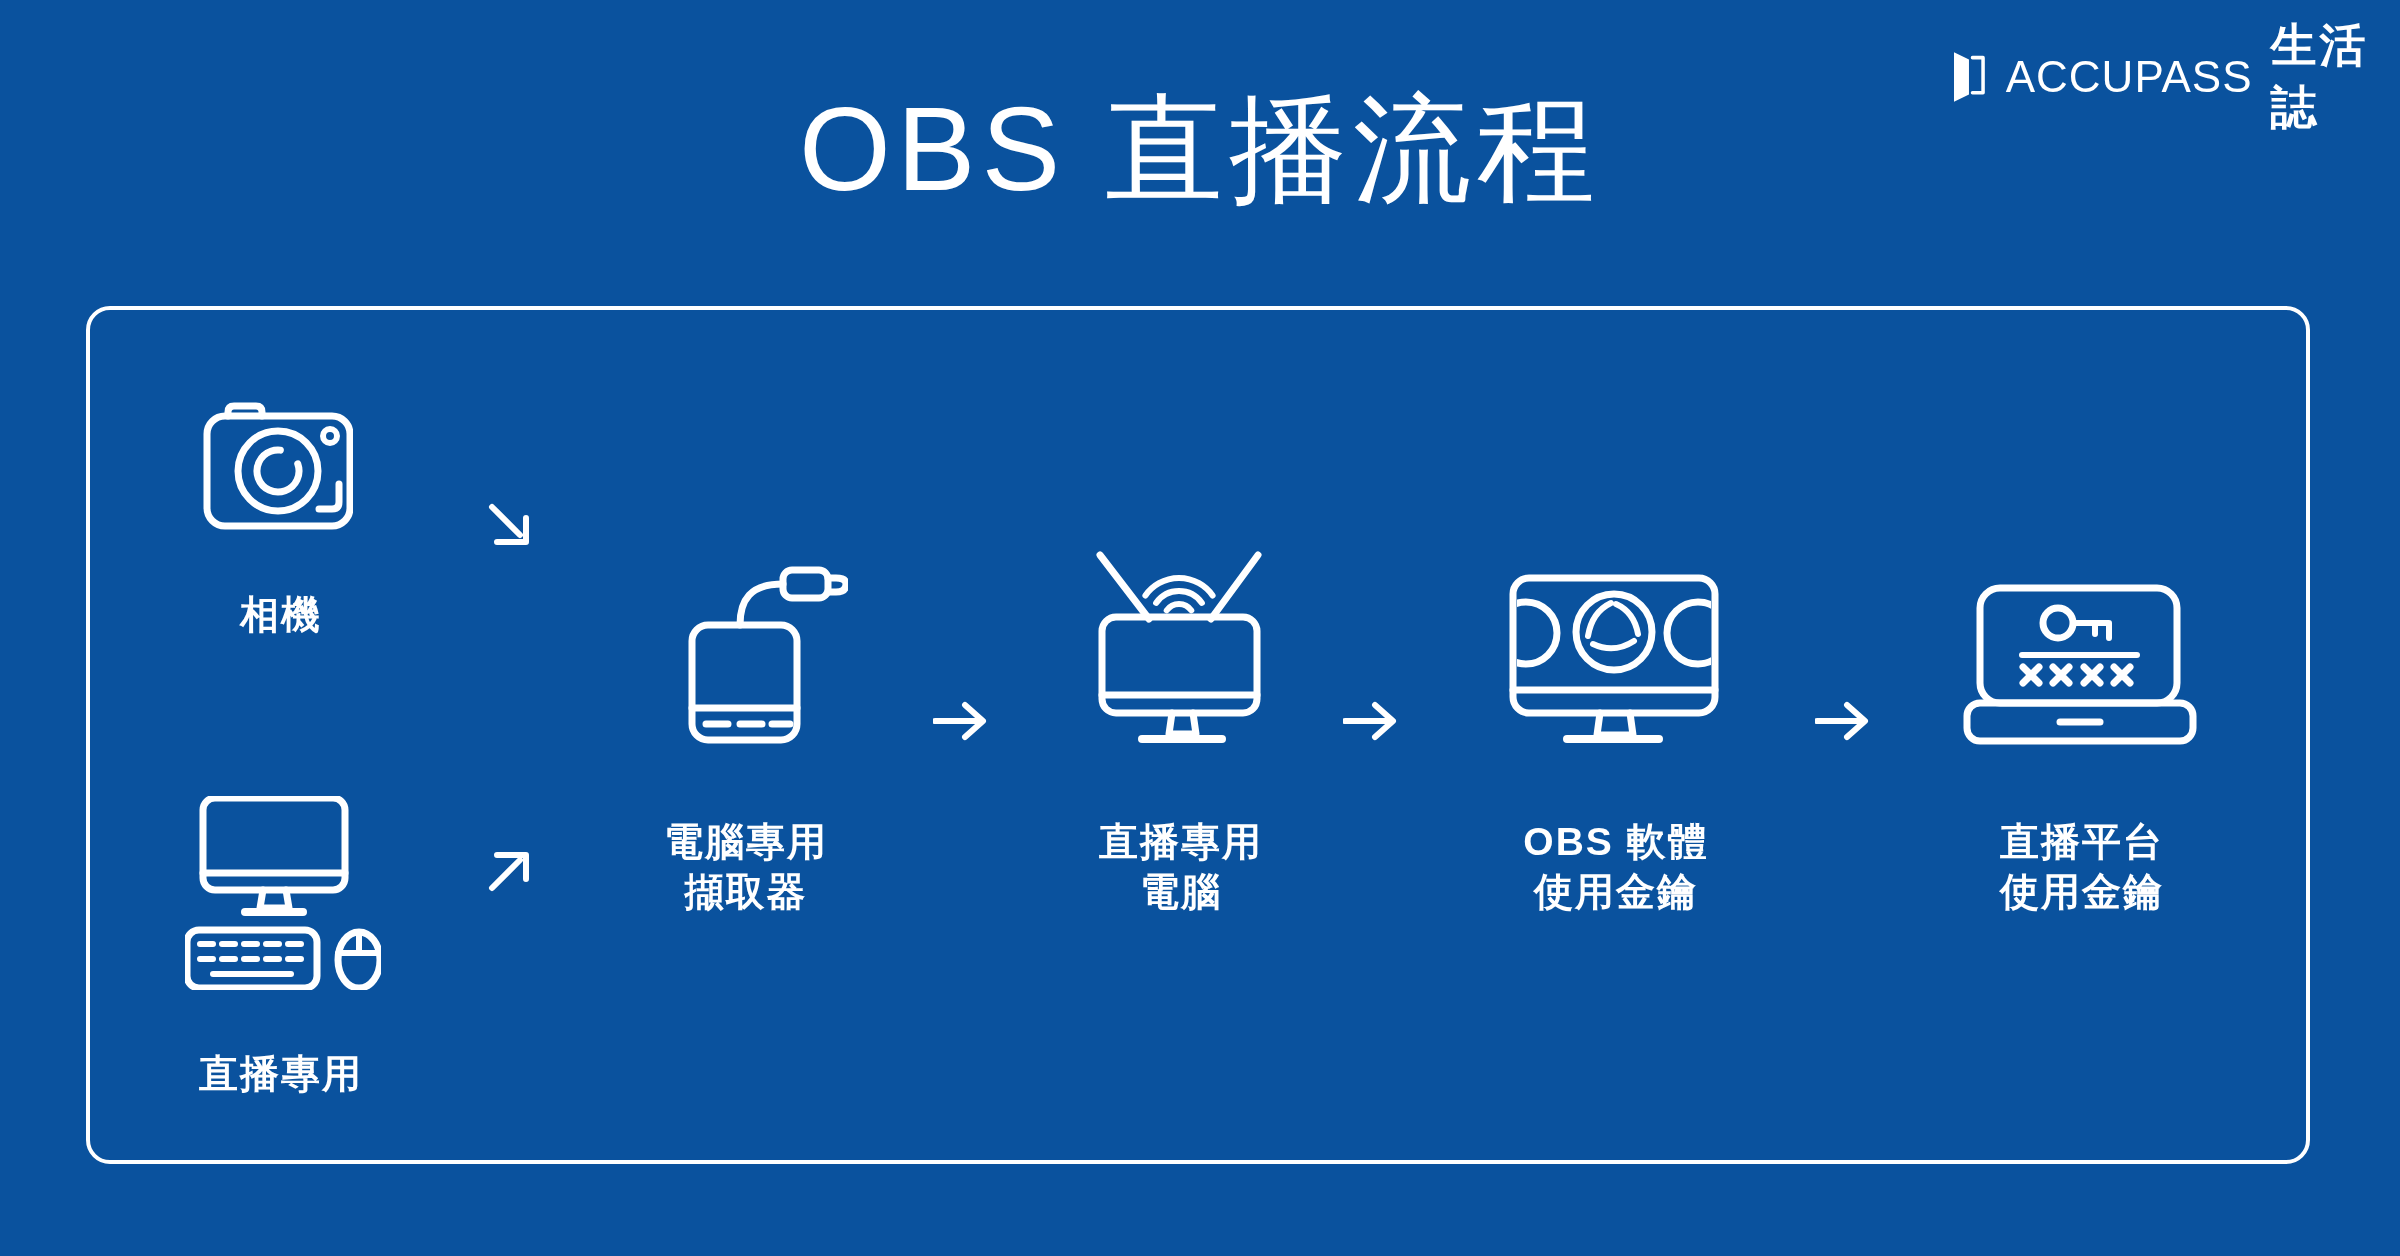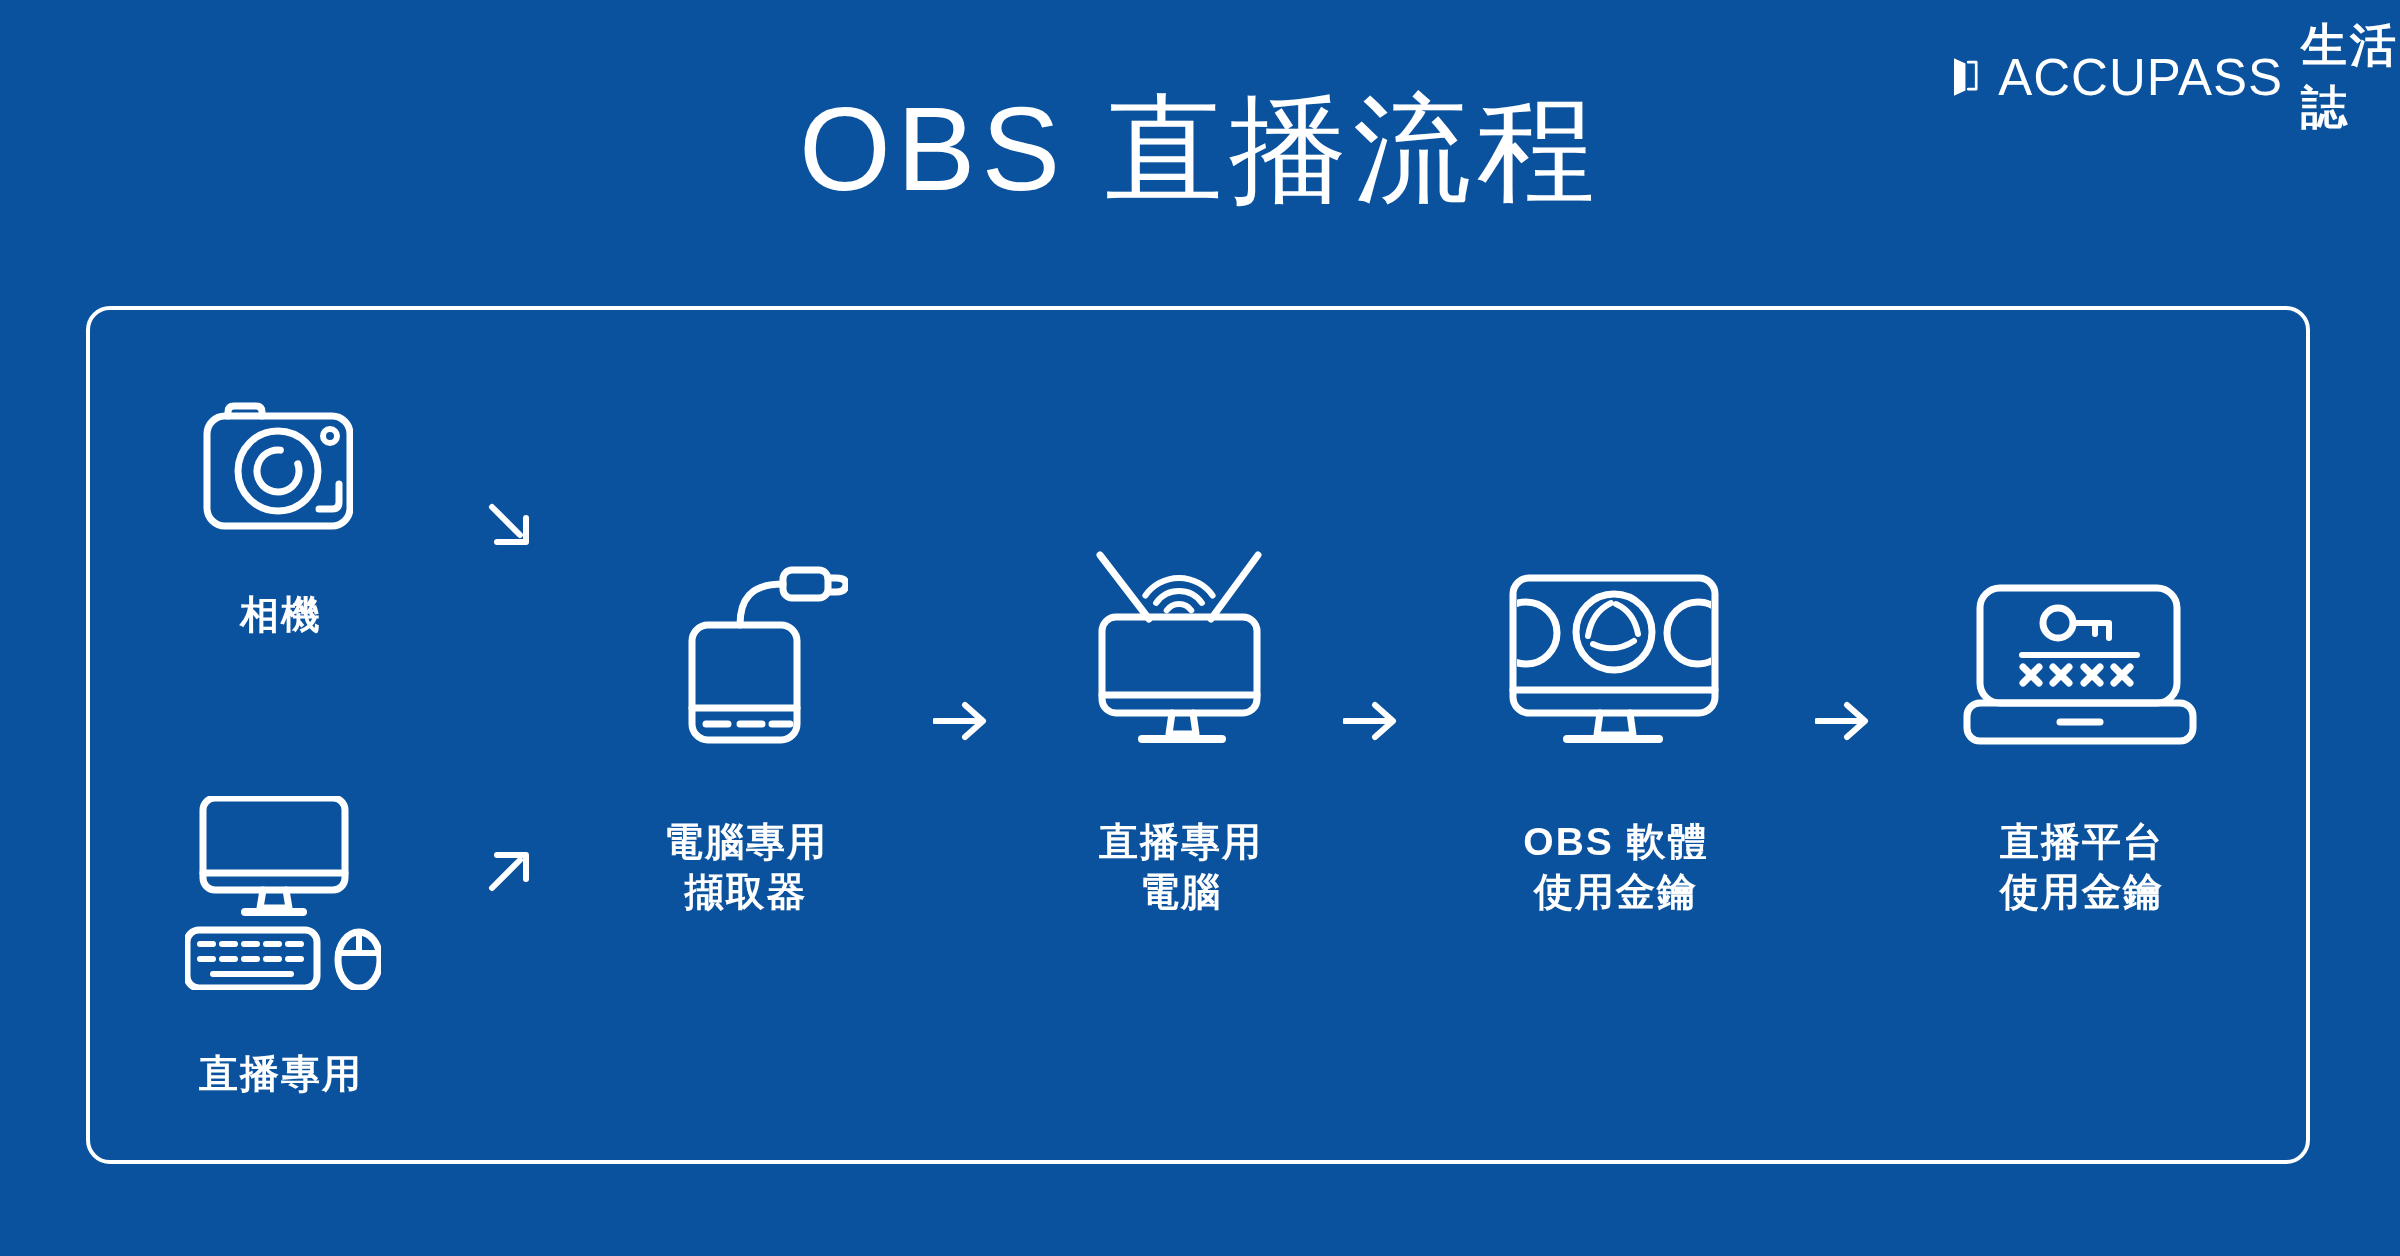--- a/index.html
+++ b/index.html
@@ -9,21 +9,21 @@
     color:#ffffff;
     font-family:"Liberation Sans",sans-serif;
     position:relative;overflow:hidden;
   }
   .title{
     position:absolute;left:0;top:84px;width:2400px;
     text-align:center;font-size:118px;font-weight:normal;
     letter-spacing:6px;line-height:130px;white-space:nowrap;
   }
   .logo{position:absolute;left:1954px;top:48px;height:58px;display:flex;align-items:center;}
-  .logo .brand{font-size:51px;letter-spacing:1px;margin-left:20px;}
+  .logo .brand{font-size:44px;letter-spacing:1px;margin-left:20px;}
   .logo .suffix{font-size:46px;font-weight:bold;letter-spacing:3px;margin-left:18px;}
   .flow-box{
     position:absolute;left:86px;top:306px;width:2224px;height:858px;
     border:4px solid #ffffff;border-radius:24px;box-sizing:border-box;
   }
   svg.icon{position:absolute;stroke:#ffffff;fill:none;stroke-width:7;
     stroke-linecap:round;stroke-linejoin:round;}
   svg.arrow{position:absolute;stroke:#ffffff;fill:none;stroke-width:6;
     stroke-linecap:round;stroke-linejoin:round;}
   .node-label{

